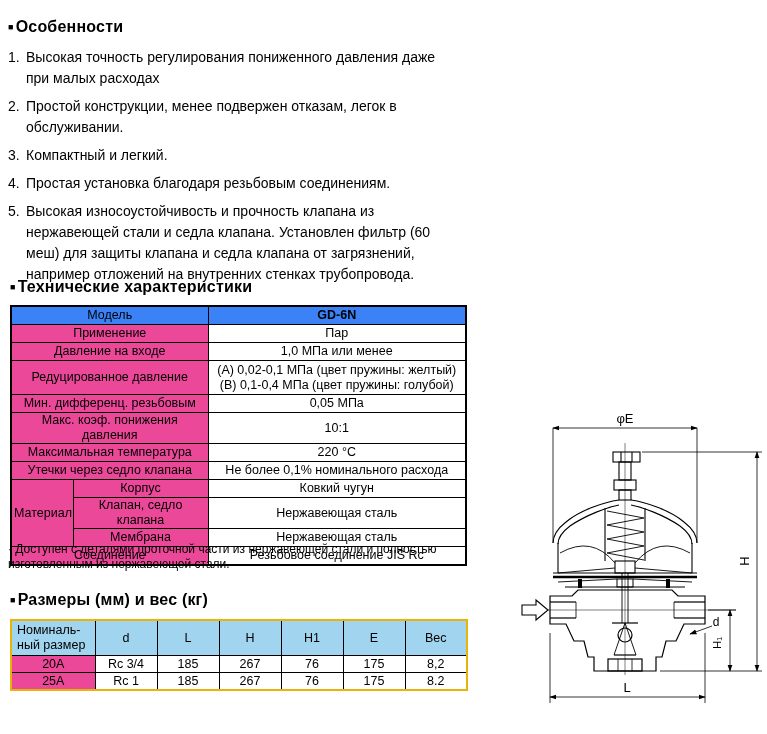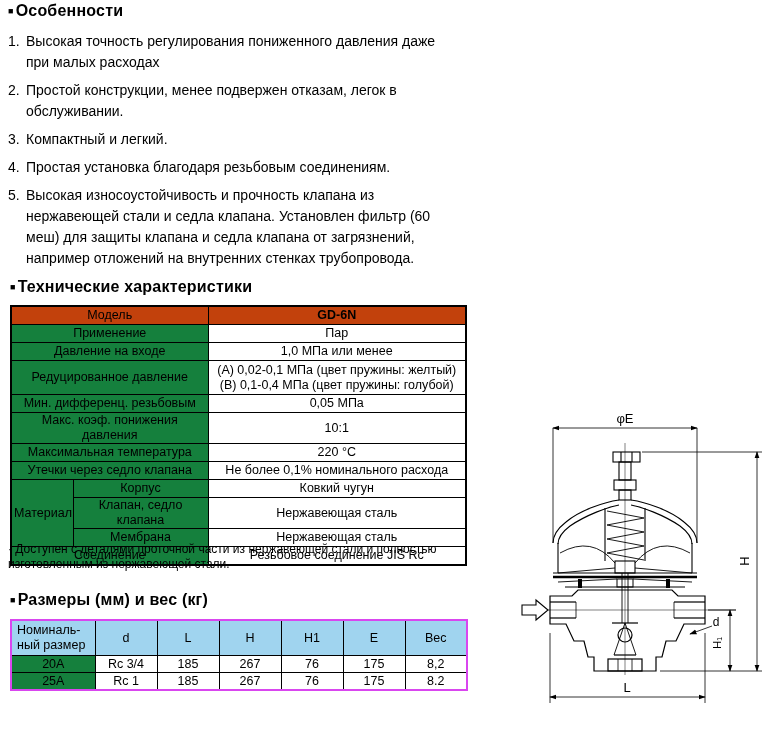--- a/index.html
+++ b/index.html
@@ -6,44 +6,44 @@
   body{
     width:767px;height:734px;position:relative;overflow:hidden;
     background:#ffffff;color:#000;
     font-family:"Liberation Sans", sans-serif;
     -webkit-font-smoothing:antialiased;
   }
   .sec-title{font-size:16px;font-weight:700;letter-spacing:0.2px;}
   .bullet{font-size:9px;vertical-align:2px;margin-right:2px;}
 
   
-  #features{position:absolute;left:8px;top:2px;width:452px;}
+  #features{position:absolute;left:8px;top:18px;width:452px;}
   .feat-list{margin-top:11px;}
   .feat-item{display:flex;margin-bottom:7px;font-size:14px;line-height:21px;}
   .feat-num{width:18px;flex-shrink:0;}
   .feat-text{flex:1;}
 
   
   #specs{position:absolute;left:10px;top:278px;width:456px;}
   table{border-collapse:collapse;table-layout:fixed;}
   .spec-table{width:455px;margin-top:9px;border:2px solid #000;font-size:12.5px;}
   .spec-table td{border:1px solid #000;text-align:center;vertical-align:middle;
     padding:0 2px;height:17px;line-height:15px;overflow:hidden;}
-  .hb{background:#c2410c;}
-  .lb{background:#15803d;}
+  .hb{background:#3b82f6;}
+  .lb{background:#ec4899;}
   .bold{font-weight:700;}
   .tall td{height:33px;}
   .pre{white-space:pre-line;}
 
   
   #note{position:absolute;left:8px;top:542px;width:462px;font-size:12px;line-height:15px;}
 
   
   #dims{position:absolute;left:10px;top:591px;width:456px;}
-  .dim-table{width:456px;margin-top:10px;border:2px solid #d946ef;font-size:12.5px;}
+  .dim-table{width:456px;margin-top:10px;border:2px solid #eab308;font-size:12.5px;}
   .dim-table th,.dim-table td{border:1px solid #000;text-align:center;vertical-align:middle;
     padding:0;font-weight:400;overflow:hidden;}
   .dim-table th{background:#a0d4ef;height:34px;line-height:15px;}
   .dim-table td{height:16px;line-height:14px;}
   .dim-table th.first{text-align:left;padding-left:5px;}
 
   
   #drawing{position:absolute;left:520px;top:413px;width:247px;height:302px;}
   svg{display:block;}
   svg text{font-family:"Liberation Sans", sans-serif;fill:#000;}

